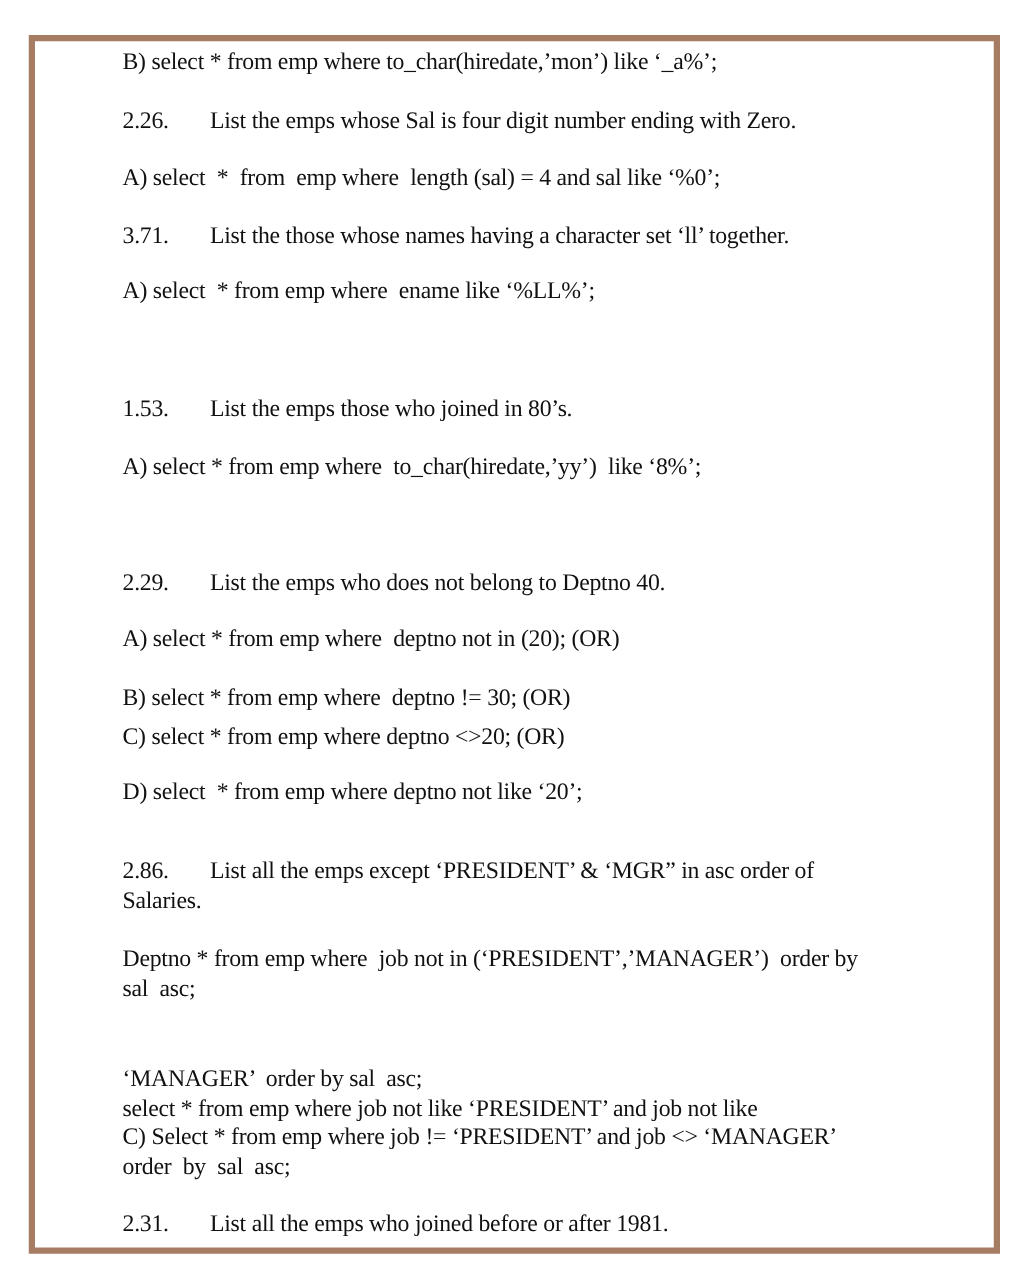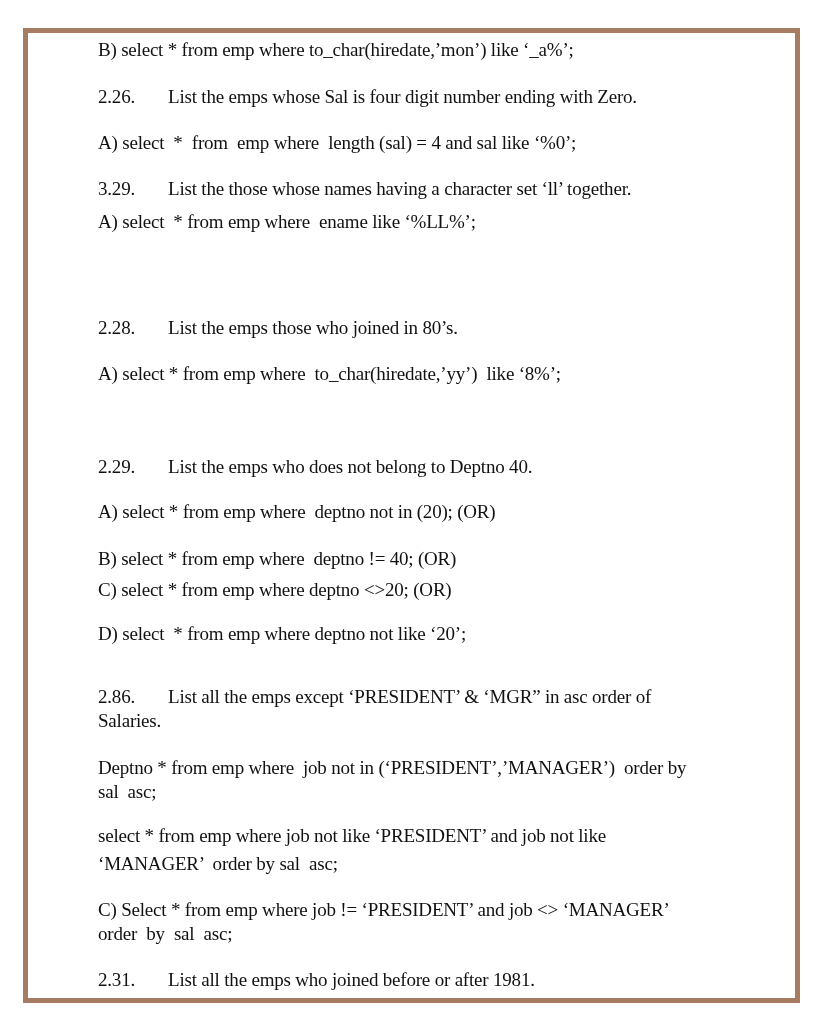--- a/index.html
+++ b/index.html
@@ -42,40 +42,40 @@
 <body>
 
 <div class="page-frame" style="border-color: rgb(166, 124, 99);"></div>
 
 <div class="line" style="top:38px">B) select * from emp where to_char(hiredate,’mon’) like ‘_a%’;</div>
 
 <div class="line" style="top:85px"><span class="num">2.26.</span><span>List the emps whose Sal is four digit number ending with Zero.</span></div>
 
 <div class="line" style="top:131px">A) select  *  from  emp where  length (sal) = 4 and sal like ‘%0’;</div>
 
-<div class="line" style="top:177px"><span class="num">3.29.</span><span>List the those whose names having a character set ‘ll’ together.</span></div>
+<div class="line" style="top:177px"><span class="num">3.71.</span><span>List the those whose names having a character set ‘ll’ together.</span></div>
 
-<div class="line" style="top:210px">A) select  * from emp where  ename like ‘%LL%’;</div>
+<div class="line" style="top:221px">A) select  * from emp where  ename like ‘%LL%’;</div>
 
-<div class="line" style="top:316px"><span class="num">2.28.</span><span>List the emps those who joined in 80’s.</span></div>
+<div class="line" style="top:316px"><span class="num">1.53.</span><span>List the emps those who joined in 80’s.</span></div>
 
 <div class="line" style="top:362px">A) select * from emp where  to_char(hiredate,’yy’)  like ‘8%’;</div>
 
 <div class="line" style="top:455px"><span class="num">2.29.</span><span>List the emps who does not belong to Deptno 40.</span></div>
 
 <div class="line" style="top:500px">A) select * from emp where  deptno not in (20); (OR)</div>
-<div class="line" style="top:547px">B) select * from emp where  deptno != 40; (OR)</div>
+<div class="line" style="top:547px">B) select * from emp where  deptno != 30; (OR)</div>
 <div class="line" style="top:578px">C) select * from emp where deptno &lt;&gt;20; (OR)</div>
 <div class="line" style="top:622px">D) select  * from emp where deptno not like ‘20’;</div>
 
 <div class="line" style="top:685px"><span class="num">2.86.</span><span>List all the emps except ‘PRESIDENT’ &amp; ‘MGR” in asc order of</span></div>
 <div class="line" style="top:709px">Salaries.</div>
 
 <div class="line" style="top:756px">Deptno * from emp where  job not in (‘PRESIDENT’,’MANAGER’)  order by</div>
 <div class="line" style="top:780px">sal  asc;</div>
 
-<div class="line" style="top:824px">select * from emp where job not like ‘PRESIDENT’ and job not like</div>
+<div class="line" style="top:876px">select * from emp where job not like ‘PRESIDENT’ and job not like</div>
 <div class="line" style="top:852px">‘MANAGER’  order by sal  asc;</div>
 
 <div class="line" style="top:898px">C) Select * from emp where job != ‘PRESIDENT’ and job &lt;&gt; ‘MANAGER’</div>
 <div class="line" style="top:922px">order  by  sal  asc;</div>
 
 <div class="line" style="top:968px"><span class="num">2.31.</span><span>List all the emps who joined before or after 1981.</span></div>
 
 </body></html>

